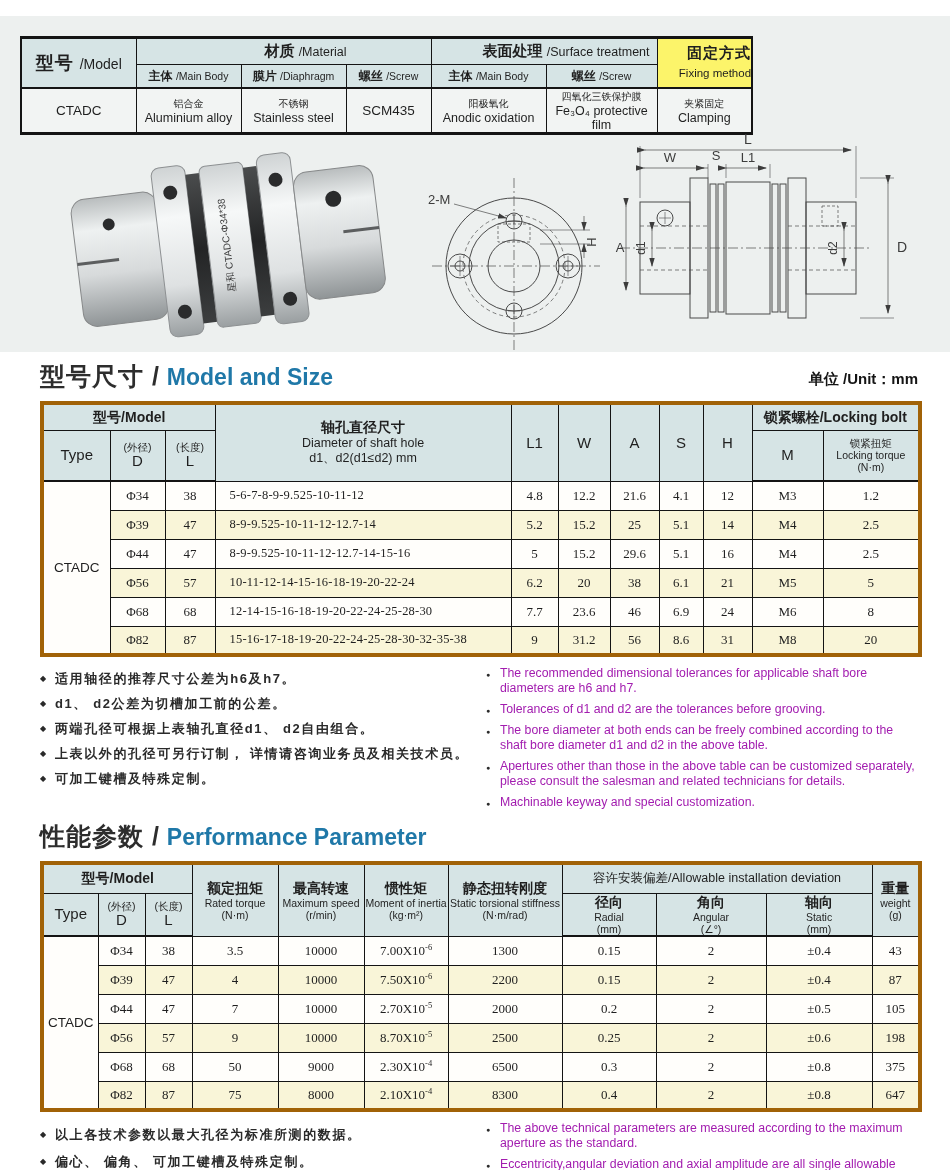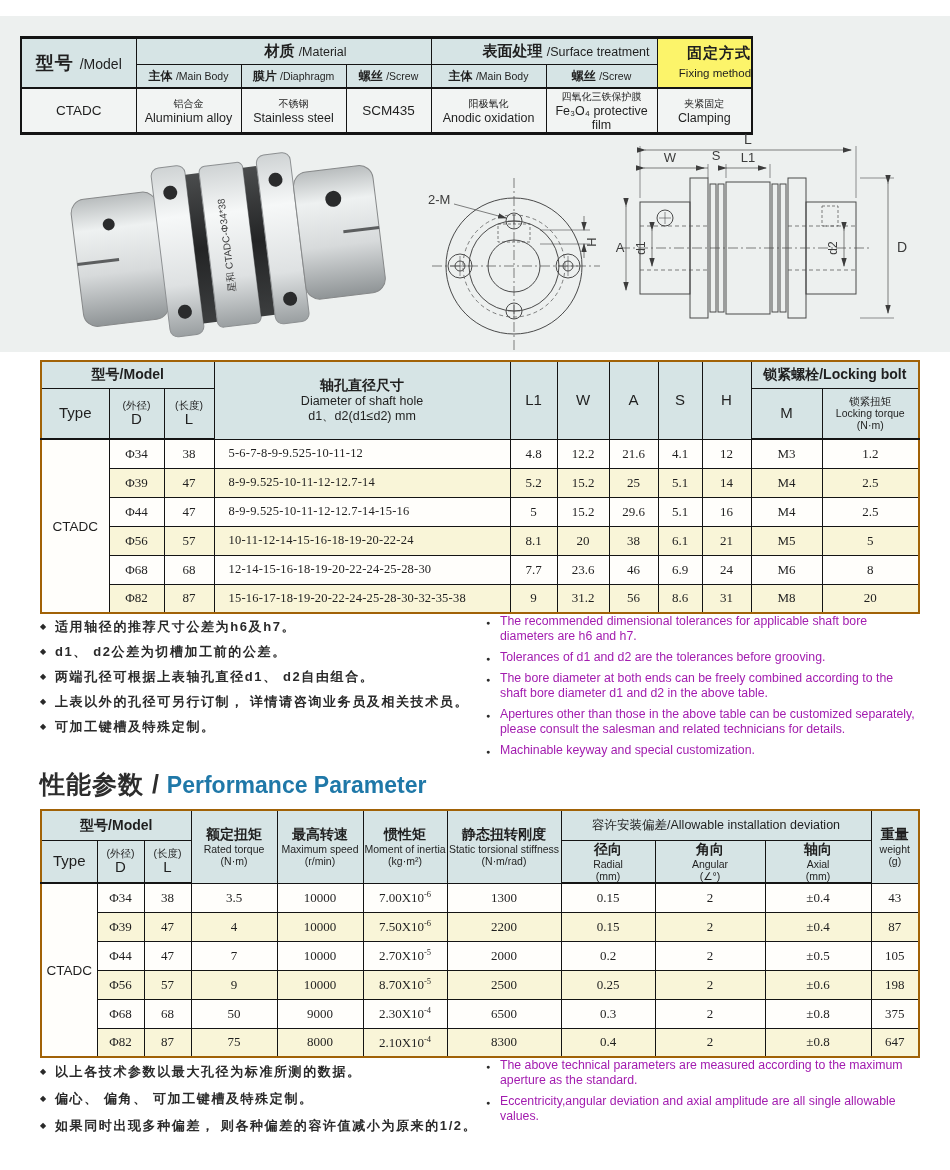--- a/index.html
+++ b/index.html
@@ -43,42 +43,42 @@
   svg text { font-family:"Liberation Sans","DejaVu Sans",sans-serif; fill:#3c3c3c; }
 
   
   .content { position:absolute; top:352px; left:0; width:950px; padding:8px 32px 0 40px; background:#fff; }
   .title-row { display:flex; align-items:flex-end; justify-content:space-between; margin:2px 0 10px 0; }
   .sec-title { font-size:25px; line-height:28px; }
   .sec-title .t-zh { color:#2d2d2d; font-weight:700; letter-spacing:1px; }
   .sec-title .t-en { color:#1f78a8; font-weight:600; font-size:23px; }
   .unit { font-size:15px; font-weight:600; color:#141414; padding-bottom:2px; }
 
-  .dtab { width:878px; border:2px solid #a16207; }
+  .dtab { width:878px; border:4px solid #a16207; }
   .dtab th, .dtab td { border:1px solid #141414; text-align:center; vertical-align:middle; overflow:hidden; }
   .dtab th { background:#d6e4e5; font-weight:400; }
   .dtab thead tr:last-child th { border-bottom:2px solid #141414; }
   .dtab td { font-family:"Liberation Serif","DejaVu Serif",serif; font-size:13px; background:#fffefb; }
   .dtab tr.alt td { background:#f9f5d8; }
   .dtab td.type { background:#fffefb; font-family:"Liberation Sans","DejaVu Sans",sans-serif; font-size:13.5px; }
   .dtab td.holes { text-align:left; padding-left:14px; font-size:12.5px; letter-spacing:0.2px; }
   .hz { font-size:14px; font-weight:600; display:block; line-height:17px; }
   .he { font-size:12.5px; display:block; line-height:15px; }
   .hsmall { font-size:10.5px; display:block; line-height:12px; }
   .hbig { font-size:15px; display:block; line-height:16px; }
   .size-t thead tr.r1 { height:27px; }
   .size-t thead tr.r2 { height:51px; }
   .size-t tbody tr { height:29px; }
   .perf-t thead tr.r1 { height:30px; }
   .perf-t thead tr.r2 { height:43px; }
   .perf-t tbody tr { height:29px; }
   sup { font-size:8.5px; }
 
   
-  .notes { display:flex; }
+  .notes { display:flex; margin-top:9px; }
   .notes ul { list-style:none; }
   .notes .col-zh { width:445px; }
   .notes .col-en { width:433px; }
   .col-zh li { font-size:13px; letter-spacing:1.6px; line-height:25px; color:#2a2a2a; font-weight:600; position:relative; padding-left:15px; }
   .col-zh li::before { content:"◆"; position:absolute; left:0; top:0; font-size:8px; color:#2a2a2a; }
   .col-en li { font-size:12.3px; line-height:15px; color:#a21caf; position:relative; padding-left:15px; margin-bottom:6px; }
   .col-en li::before { content:"●"; position:absolute; left:1px; top:1px; font-size:7px; color:#2a2a2a; }
   .notes-tight .col-zh li { line-height:27px; }
 </style>
 </head>
@@ -265,20 +265,24 @@
       <text x="136" y="34" font-size="13" text-anchor="middle">L1</text>
       <text x="8" y="124" font-size="13" text-anchor="middle">A</text>
       <text x="33" y="120" font-size="12" transform="rotate(-90 33 120)" text-anchor="middle">d1</text>
       <text x="225" y="120" font-size="12" transform="rotate(-90 225 120)" text-anchor="middle">d2</text>
       <text x="290" y="124" font-size="14" text-anchor="middle">D</text>
     </svg>
   </div>
 
   <div class="content">
 
+    <div class="title-row">
+      <h2 class="sec-title"><span class="t-zh">型号尺寸 /</span> <span class="t-en">Model and Size</span></h2>
+      <div class="unit">单位 /Unit：mm</div>
+    </div>
 
     <table class="dtab size-t">
       <colgroup>
         <col style="width:68px">
           <col style="width:55px">
           <col style="width:50px">
           <col style="width:296px">
         <col style="width:47px">
           <col style="width:52px">
           <col style="width:49px">
@@ -373,21 +377,21 @@
           <td>29.6</td>
           <td>5.1</td>
           <td>16</td>
           <td>M4</td>
           <td>2.5</td>
         </tr>
         <tr class="alt">
           <td>Φ56</td>
           <td>57</td>
           <td class="holes">10-11-12-14-15-16-18-19-20-22-24</td>
-          <td>8.1</td>
+          <td>6.2</td>
           <td>20</td>
           <td>38</td>
           <td>6.1</td>
           <td>21</td>
           <td>M5</td>
           <td>5</td>
         </tr>
         <tr>
           <td>Φ68</td>
           <td>68</td>
@@ -501,21 +505,21 @@
             <span class="hsmall">Radial</span>
             <span class="hsmall">(mm)</span>
           </th>
           <th>
             <span class="hz">角向</span>
             <span class="hsmall">Angular</span>
             <span class="hsmall">(∠°)</span>
           </th>
           <th>
             <span class="hz">轴向</span>
-            <span class="hsmall">Axial</span>
+            <span class="hsmall">Static</span>
             <span class="hsmall">(mm)</span>
           </th>
         </tr>
       </thead>
       <tbody>
         <tr>
           <td class="type" rowspan="6">CTADC</td>
           <td>Φ34</td>
           <td>38</td>
           <td>3.5</td>

